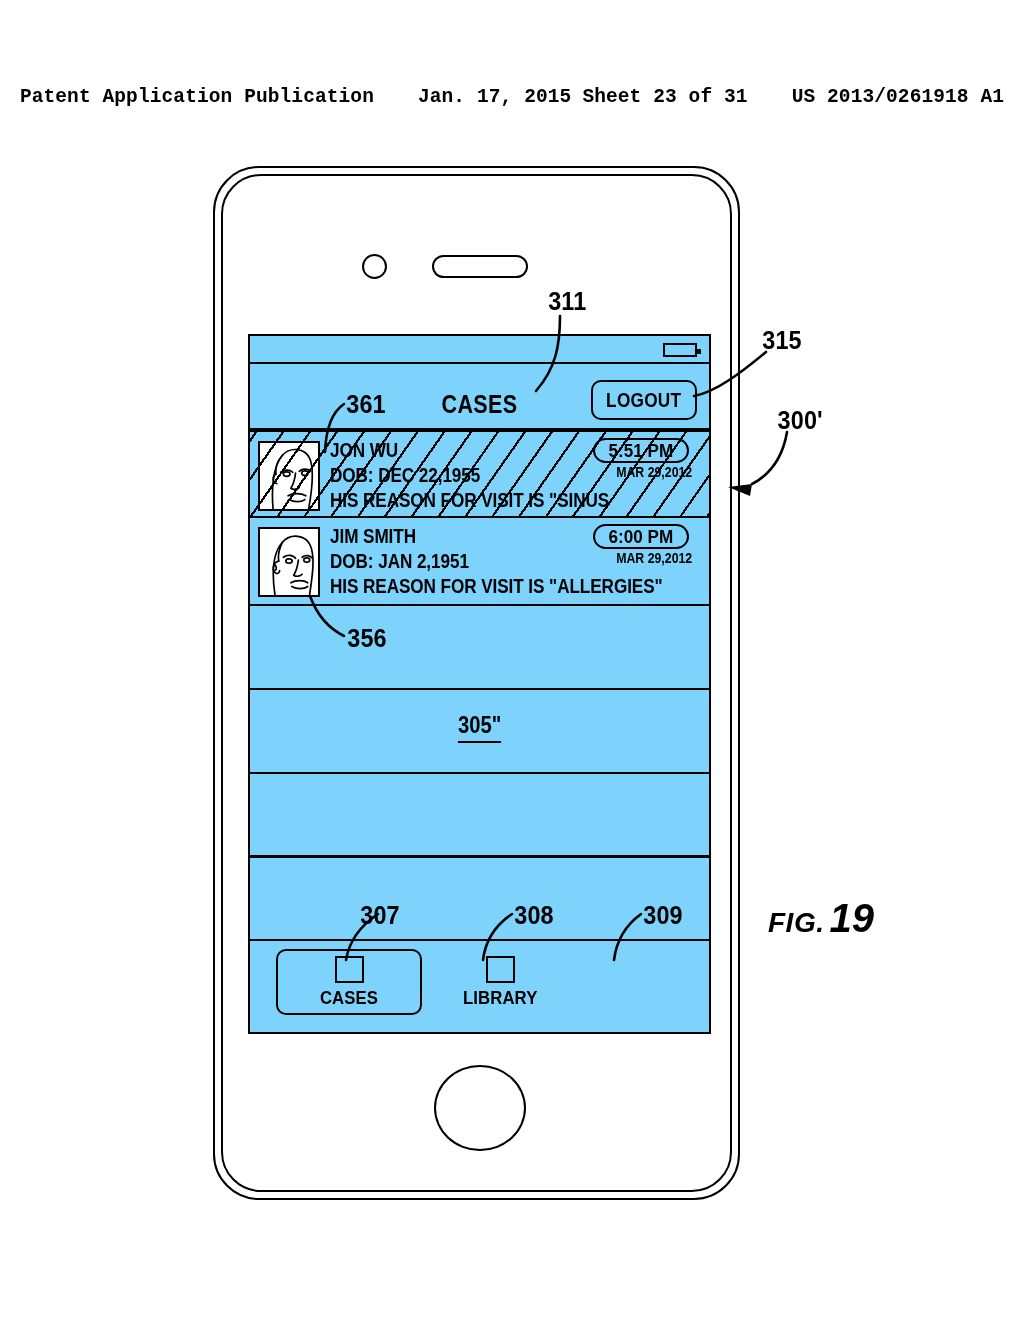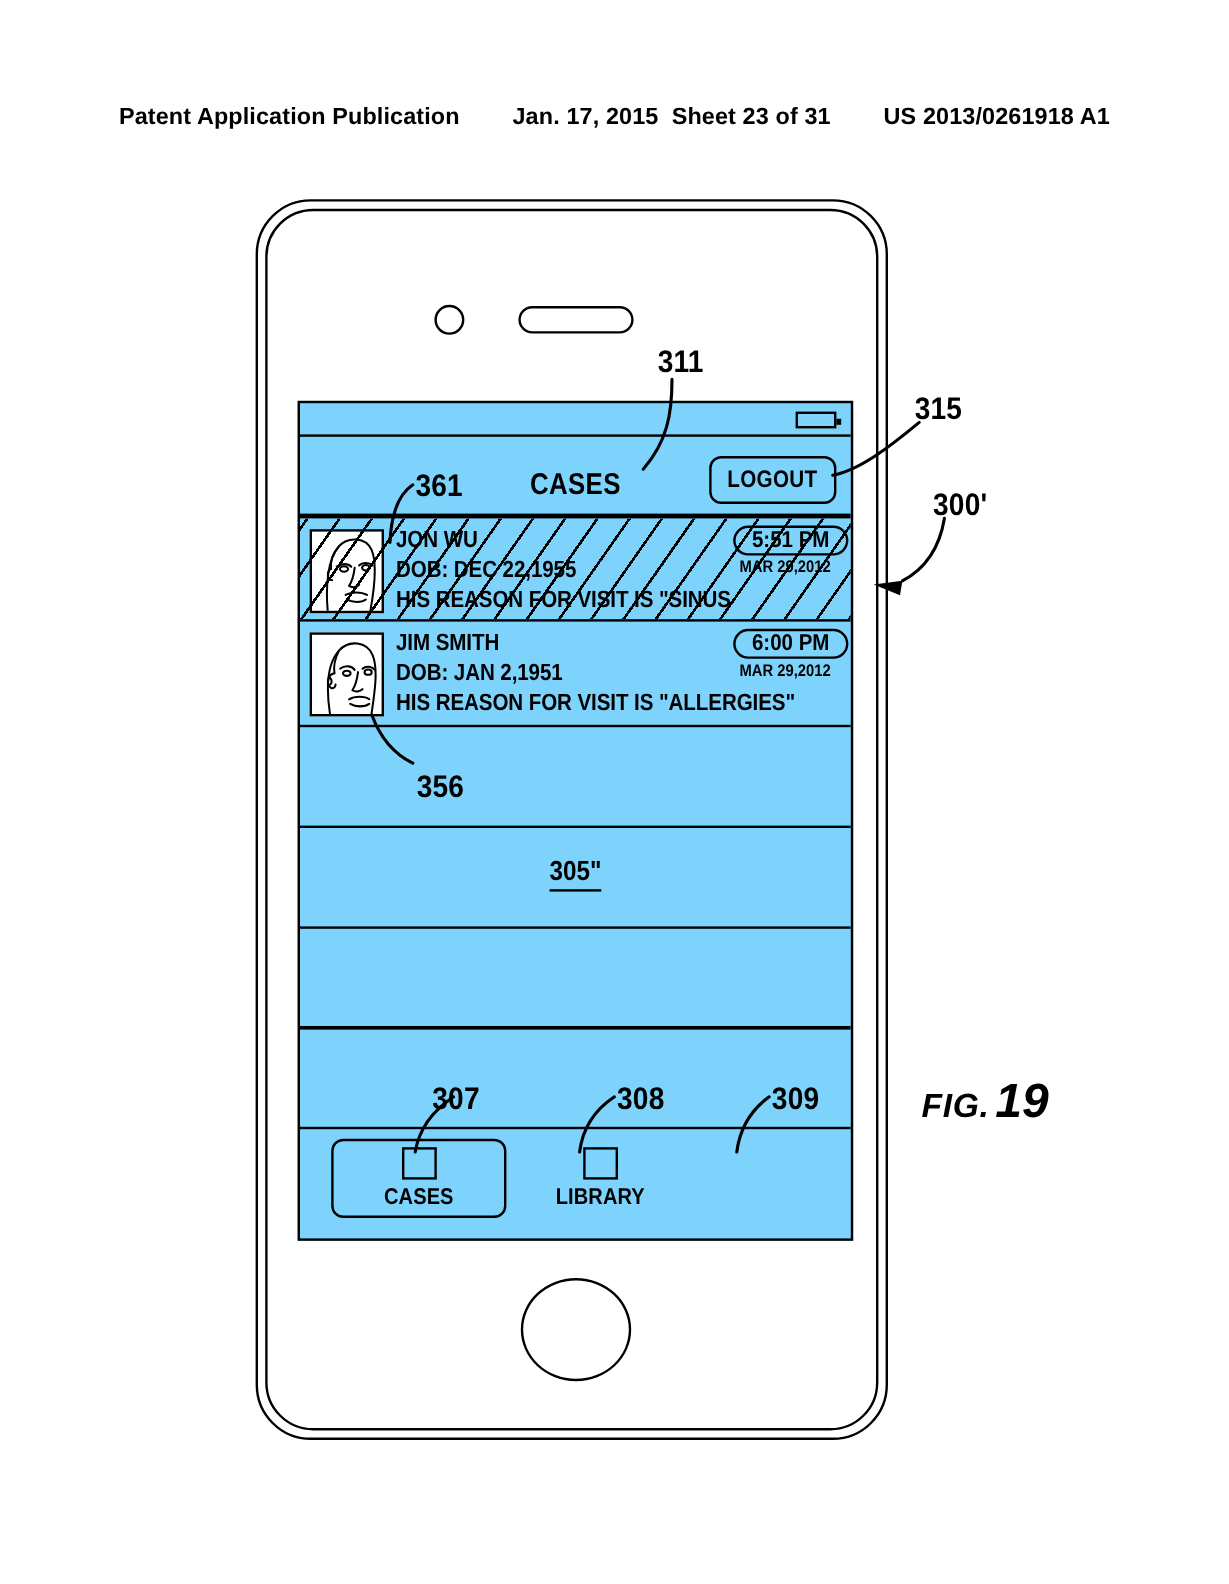--- a/index.html
+++ b/index.html
@@ -19,21 +19,21 @@
   
   .pat-header {
     position: absolute;
     top: 86px;
     left: 0;
     width: 1024px;
     height: 26px;
     display: flex;
     justify-content: center;
     align-items: baseline;
-    font-family: Liberation Sans, sans-serif;
+    font-family: Liberation Mono, monospace;
     font-weight: bold;
     font-size: 19.5px;
     letter-spacing: 0.1px;
     white-space: nowrap;
   }
   .pat-header .h-pub   { margin-right: 44px; }
   .pat-header .h-date  { margin-right: 11px; }
   .pat-header .h-sheet { margin-right: 44px; }
 
   
@@ -208,21 +208,21 @@
     font-family: "Liberation Sans Narrow", "Liberation Sans", sans-serif;
     font-weight: bold;
     font-size: 19.5px;
     line-height: 25px;
     letter-spacing: -0.1px;
   }
   .case-text > div { transform: scaleX(0.88); transform-origin: left center; }
 
   .case-time {
     position: absolute;
-    right: 2px;
+    right: 20px;
     top: 6px;
     z-index: 2;
     width: 96px;
     height: 25px;
     border: 2.2px solid #000;
     border-radius: 13px;
     box-sizing: border-box;
     background: transparent;
     display: flex;
     align-items: center;
@@ -317,21 +317,21 @@
     letter-spacing: 0.2px;
     white-space: nowrap;
     z-index: 20;
   }
   .ref span { display:inline-block; transform: scaleX(0.9); }
 
   .ref-311 { left: 546px; top: 286px; }
   .ref-315 { left: 760px; top: 325px; }
   .ref-300 { left: 775px; top: 405px; }
   .ref-361 { left: 344px; top: 389px; }
-  .ref-356 { left: 345px; top: 640px; }
+  .ref-356 { left: 345px; top: 623px; }
   .ref-307 { left: 358px; top: 900px; }
   .ref-308 { left: 512px; top: 900px; }
   .ref-309 { left: 641px; top: 900px; }
 
   .fig-label {
     position: absolute;
     left: 768px;
     top: 896px;
     font-family: "Liberation Sans Narrow", "Liberation Sans", sans-serif;
     font-style: italic;

